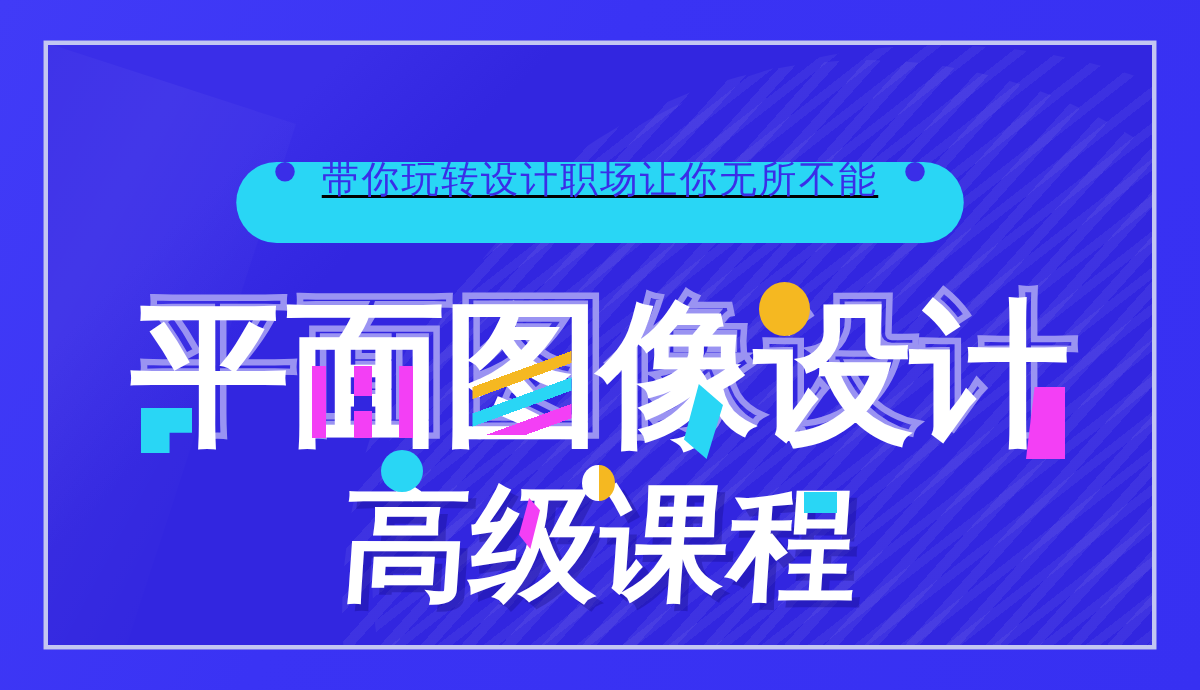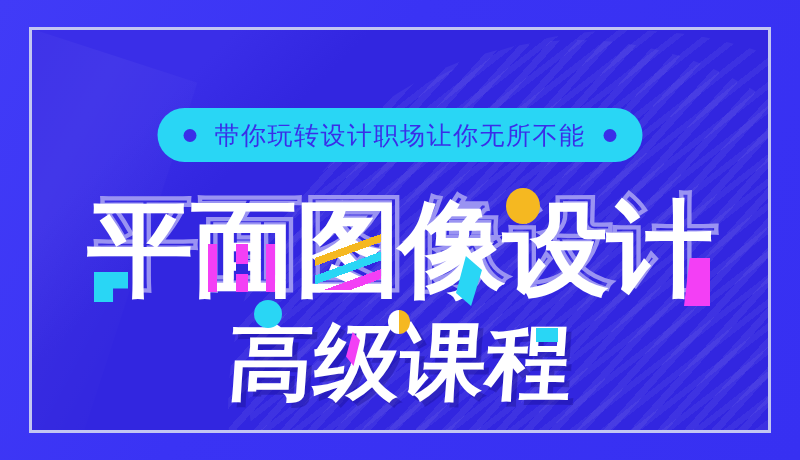--- a/index.html
+++ b/index.html
@@ -88,23 +88,24 @@
   .pill {
     position: absolute;
     left: 50%;
     top: 78px;
     transform: translateX(-50%);
     height: 54px;
     padding: 0 26px;
     border-radius: 27px;
     background: #29d6f5;
     display: flex;
-    align-items: center;
+    align-items: flex-start;
     gap: 18px;
     white-space: nowrap;
+    text-decoration: underline;
   }
   .pill-dot {
     width: 13px;
     height: 13px;
     border-radius: 50%;
     background: #3a2ee8;
     flex: 0 0 auto;
   }
   .pill-text {
     color: #3a2ee8;

